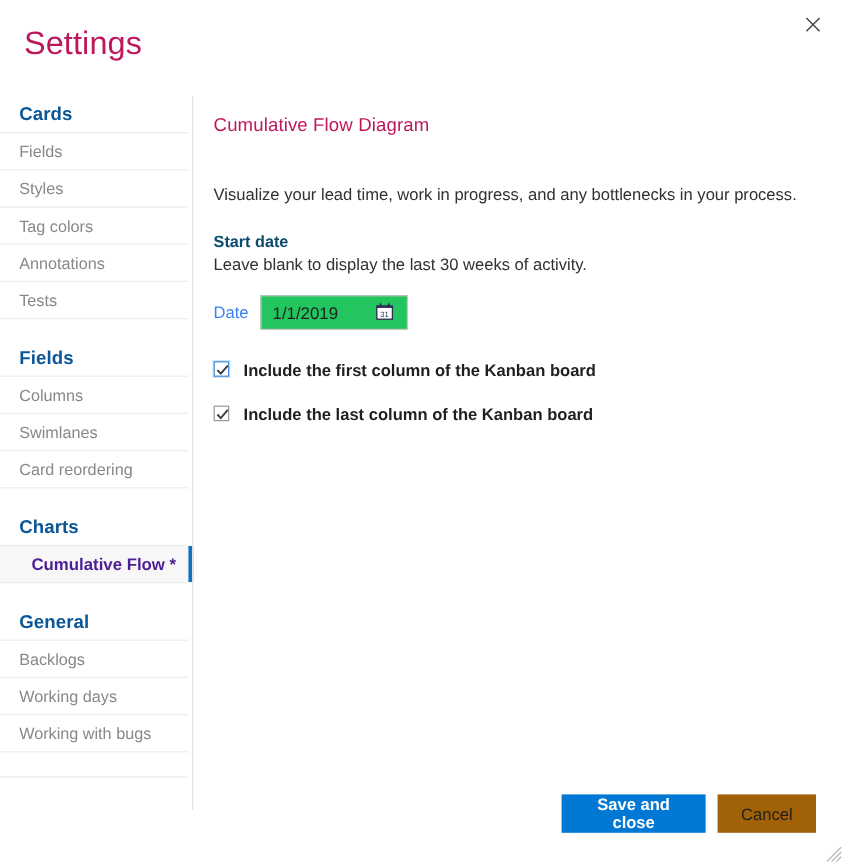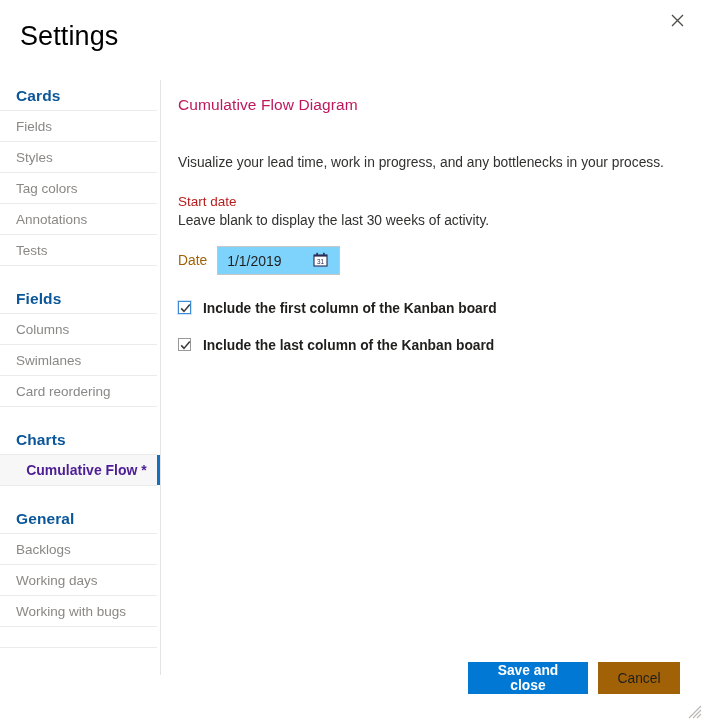--- a/index.html
+++ b/index.html
@@ -19,21 +19,21 @@
   }
 
   
   #dialog-title {
     position: absolute;
     left: 20px;
     top: 19px;
     font-size: 27px;
     font-weight: 300;
     letter-spacing: 0.1px;
-    color: #000000;
+    color: #be185d;
     line-height: 34px;
   }
   #close-button {
     position: absolute;
     right: 10px;
     top: 5px;
     width: 34px;
     height: 30px;
     border: none;
     background: transparent;
@@ -128,46 +128,46 @@
     letter-spacing: 0.1px;
   }
   #pane-description {
     font-size: 13.8px;
     color: #323130;
     margin-top: 40px;
     line-height: 18px;
   }
   #start-date-label {
     font-size: 13.5px;
-    font-weight: normal;
-    color: #b91c1c;
+    font-weight: bold;
+    color: #0c4a6e;
     margin-top: 21px;
     line-height: 18px;
   }
   #start-date-hint {
     font-size: 13.8px;
     color: #323130;
     line-height: 19px;
   }
 
   #date-row {
     display: flex;
     align-items: center;
     margin-top: 16px;
   }
   #date-field-label {
     font-size: 13.8px;
-    color: #a16207;
+    color: #3b82f6;
     margin-right: 10px;
   }
   #date-picker {
     width: 123px;
     height: 29px;
     border: 1px solid #c8c6c4;
-    background: #7dd3fc;
+    background: #22c55e;
     display: flex;
     align-items: center;
     box-sizing: border-box;
     cursor: text;
   }
   #date-input {
     border: none;
     outline: none;
     background: transparent;
     font-family: "Liberation Sans", sans-serif;

